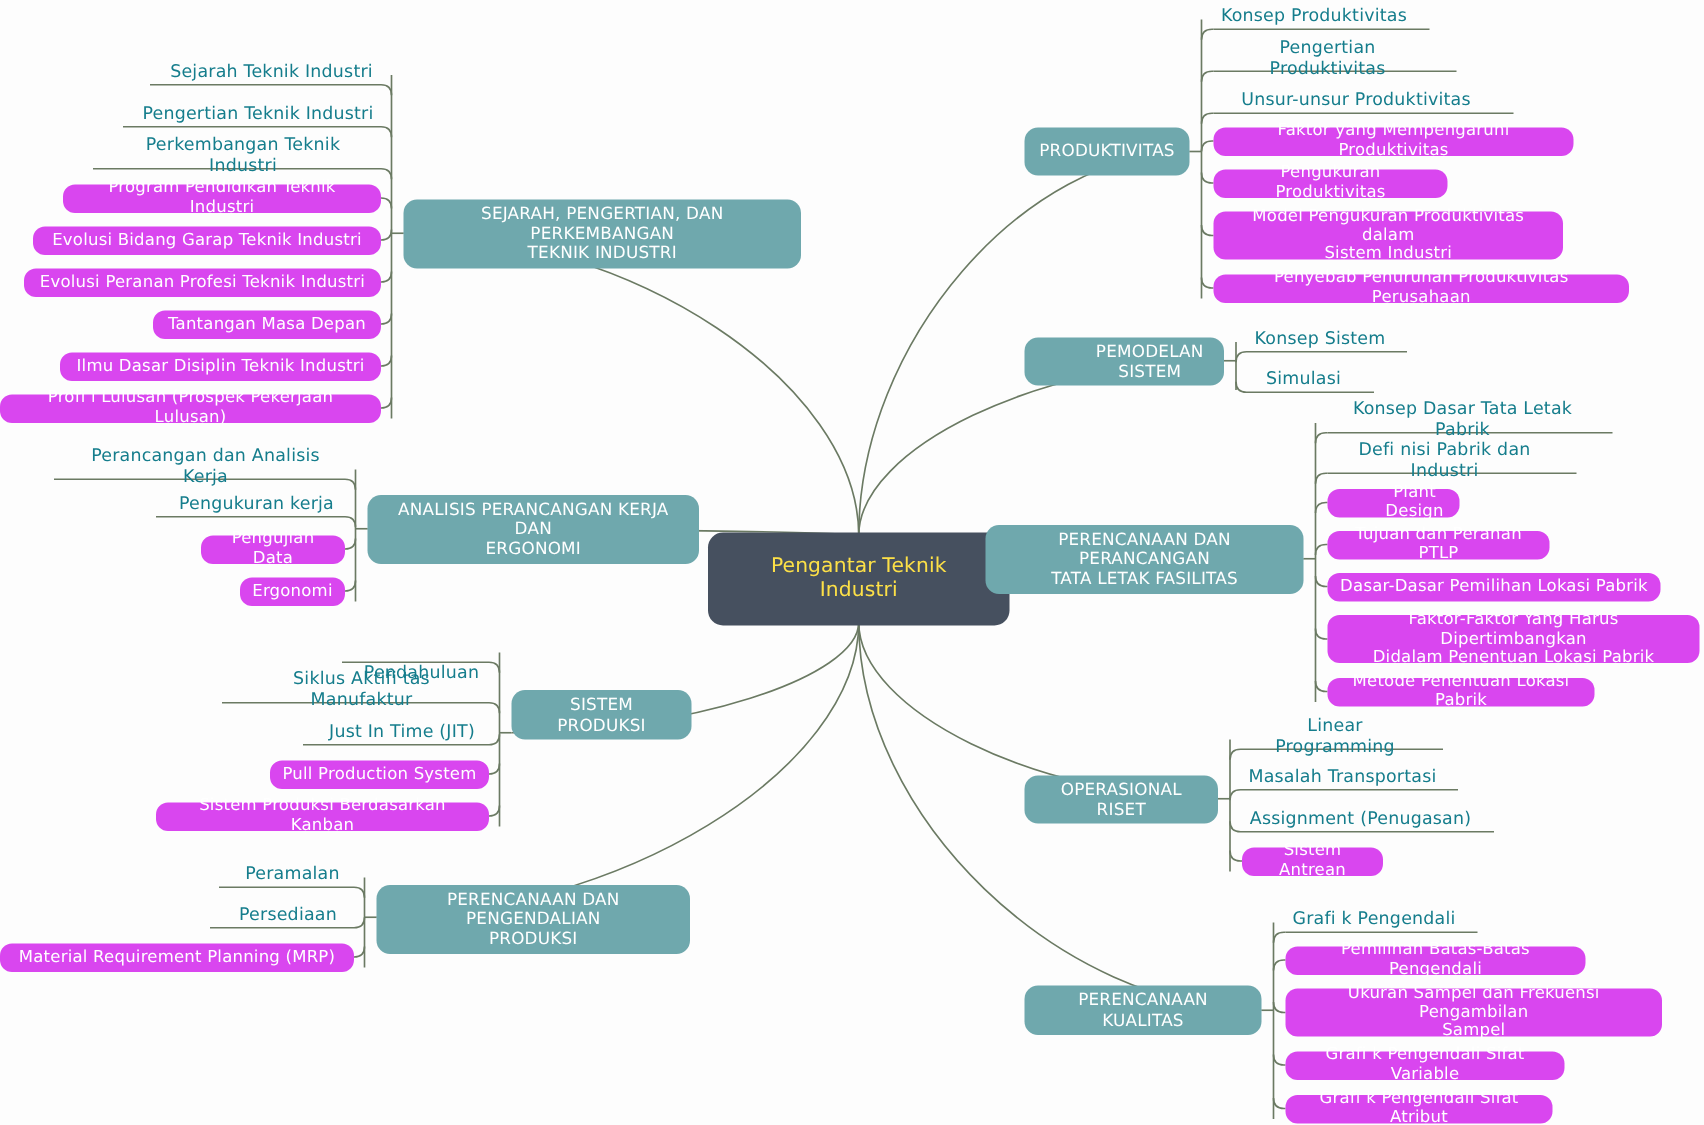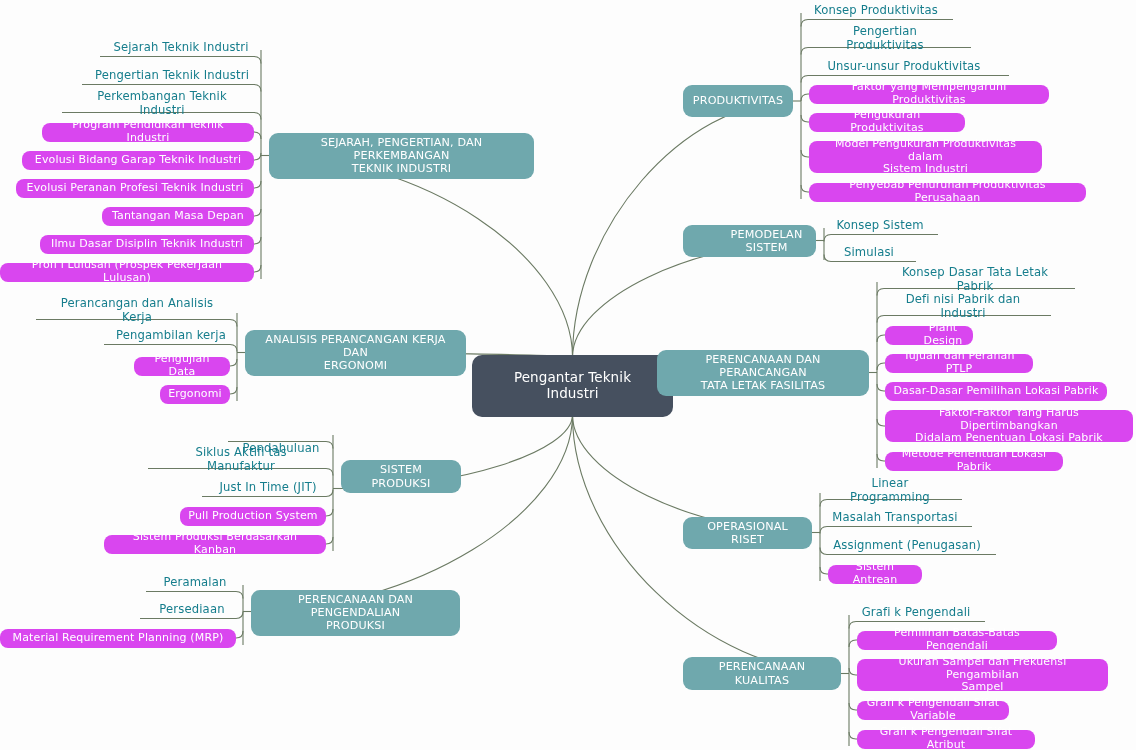--- a/index.html
+++ b/index.html
@@ -32,21 +32,21 @@
     display: flex;
     align-items: center;
     justify-content: center;
     text-align: center;
     line-height: 1.18;
     white-space: pre-line;
   }
 
   .root {
     background: #46505f;
-    color: #ffffff;
+    color: #fde047;
     border-radius: 10px;
     font-size: 13.5px;
     padding: 4px 10px;
     letter-spacing: .1px;
   }
 
   .branch {
     background: #6fa8ad;
     color: #ffffff;
     border-radius: 9px;
@@ -184,21 +184,21 @@
       <div class="node leaf-line" style="left: 70px; top: 94.5px; width: 184px; height: 19px;">Perkembangan Teknik Industri</div>
       <div class="node leaf-fill" style="left: 42px; top: 122.5px; width: 212px; height: 19px;">Program Pendidikan Teknik Industri</div>
       <div class="node leaf-fill" style="left: 22px; top: 150.5px; width: 232px; height: 19px;">Evolusi Bidang Garap Teknik Industri</div>
       <div class="node leaf-fill" style="left: 16px; top: 178.5px; width: 238px; height: 19px;">Evolusi Peranan Profesi Teknik Industri</div>
       <div class="node leaf-fill" style="left: 102px; top: 206.5px; width: 152px; height: 19px;">Tantangan Masa Depan</div>
       <div class="node leaf-fill" style="left: 40px; top: 234.5px; width: 214px; height: 19px;">Ilmu Dasar Disiplin Teknik Industri</div>
       <div class="node leaf-fill" style="left: 0px; top: 262.5px; width: 254px; height: 19px;">Profi l Lulusan (Prospek Pekerjaan Lulusan)</div>
       <div class="node branch" style="left: 245px; top: 330px; width: 221px; min-height: 45px;">ANALISIS PERANCANGAN KERJA DAN
 ERGONOMI</div>
       <div class="node leaf-line" style="left: 44px; top: 301.5px; width: 186px; height: 19px;">Perancangan dan Analisis Kerja</div>
-      <div class="node leaf-line" style="left: 112px; top: 326.5px; width: 118px; height: 19px;">Pengambilan kerja</div>
+      <div class="node leaf-line" style="left: 112px; top: 326.5px; width: 118px; height: 19px;">Pengukuran kerja</div>
       <div class="node leaf-fill" style="left: 134px; top: 356.5px; width: 96px; height: 19px;">Pengujian Data</div>
       <div class="node leaf-fill" style="left: 160px; top: 384.5px; width: 70px; height: 19px;">Ergonomi</div>
       <div class="node branch" style="left: 341px; top: 460px; width: 120px; min-height: 33px;">SISTEM PRODUKSI</div>
       <div class="node leaf-line" style="left: 236px; top: 440px; width: 90px; height: 19px;">Pendahuluan</div>
       <div class="node leaf-line" style="left: 156px; top: 450.5px; width: 170px; height: 19px;">Siklus Aktifi tas Manufaktur</div>
       <div class="node leaf-line" style="left: 210px; top: 478.5px; width: 116px; height: 19px;">Just In Time (JIT)</div>
       <div class="node leaf-fill" style="left: 180px; top: 506.5px; width: 146px; height: 19px;">Pull Production System</div>
       <div class="node leaf-fill" style="left: 104px; top: 534.5px; width: 222px; height: 19px;">Sistem Produksi Berdasarkan Kanban</div>
       <div class="node branch" style="left: 251px; top: 590px; width: 209px; min-height: 43px;">PERENCANAAN DAN PENGENDALIAN
 PRODUKSI</div>
@@ -230,16 +230,16 @@
       <div class="node branch" style="left: 683px; top: 517px; width: 129px; min-height: 31px;">OPERASIONAL RISET</div>
       <div class="node leaf-line" style="left: 828px; top: 481.5px; width: 124px; height: 19px;">Linear Programming</div>
       <div class="node leaf-line" style="left: 828px; top: 508.5px; width: 134px; height: 19px;">Masalah Transportasi</div>
       <div class="node leaf-line" style="left: 828px; top: 536.5px; width: 158px; height: 19px;">Assignment (Penugasan)</div>
       <div class="node leaf-fill" style="left: 828px; top: 564.5px; width: 94px; height: 19px;">Sistem Antrean</div>
       <div class="node branch" style="left: 683px; top: 657px; width: 158px; min-height: 33px;">PERENCANAAN KUALITAS</div>
       <div class="node leaf-line" style="left: 857px; top: 603.5px; width: 118px; height: 19px;">Grafi k Pengendali</div>
       <div class="node leaf-fill" style="left: 857px; top: 630.5px; width: 200px; height: 19px;">Pemilihan Batas-Batas Pengendali</div>
       <div class="node leaf-fill" style="left: 857px; top: 659px; width: 251px; height: 32px;">Ukuran Sampel dan Frekuensi Pengambilan
 Sampel</div>
-      <div class="node leaf-fill" style="left: 857px; top: 700.5px; width: 152px; height: 19px;">Grafi k Pengendali Sifat Variable</div>
+      <div class="node leaf-fill" style="left: 857px; top: 700.5px; width: 186px; height: 19px;">Grafi k Pengendali Sifat Variable</div>
       <div class="node leaf-fill" style="left: 857px; top: 729.5px; width: 178px; height: 19px;">Grafi k Pengendali Sifat Atribut</div>
     </div>
 </div>
 
 </body></html>

